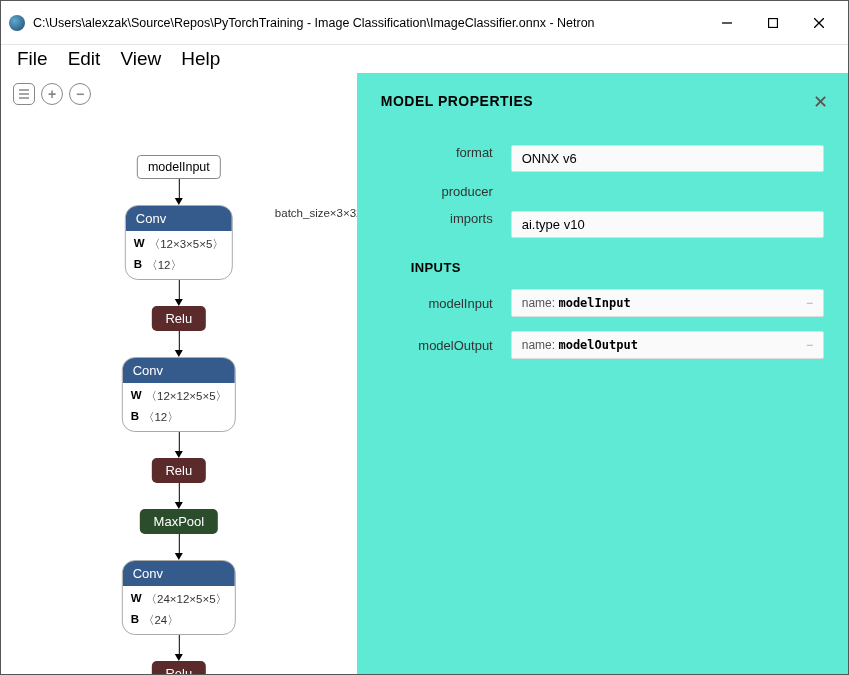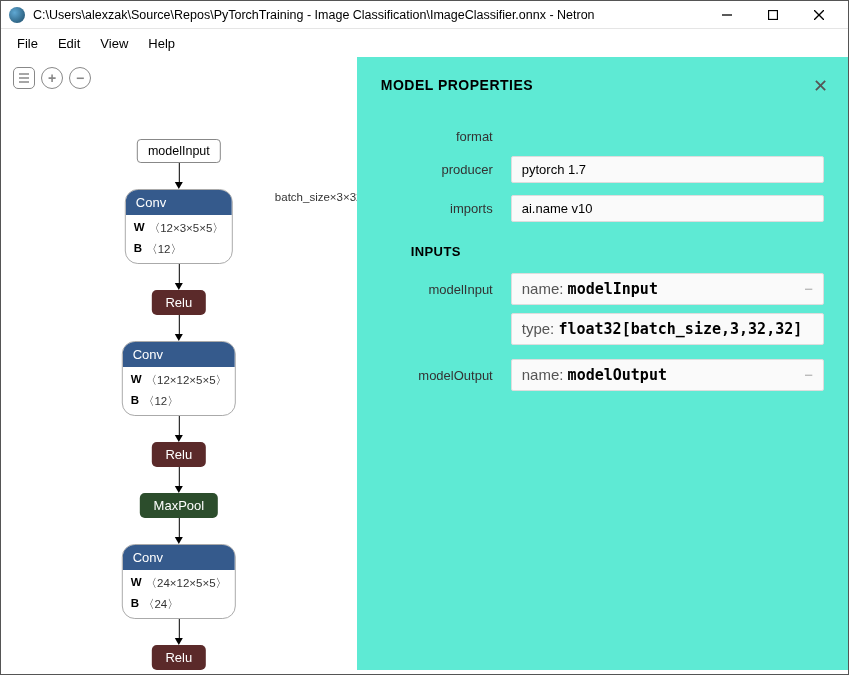--- a/index.html
+++ b/index.html
@@ -10,21 +10,21 @@
       width: 849px;
       height: 675px;
       overflow: hidden;
       border: 1px solid #555;
     }
 
     
     .titlebar {
       display: flex;
       align-items: center;
-      height: 28px;
+      height: 44px;
       padding: 0 6px 0 8px;
       border-bottom: 1px solid #e5e5e5;
     }
     .titlebar .app-icon {
       width: 16px; height: 16px;
       border-radius: 50%;
       background: radial-gradient(circle at 35% 35%, #5fa8d3, #1b4965);
       margin-right: 8px;
       flex-shrink: 0;
     }
@@ -45,21 +45,21 @@
 
     
     .menubar {
       display: flex;
       align-items: center;
       height: 28px;
       padding: 0 6px;
     }
     .menu-item {
       padding: 4px 10px;
-      font-size: 13px;
+      font-size: 19px;
       cursor: pointer;
     }
 
     
     .main {
       display: flex;
       height: calc(675px - 32px - 28px - 2px);
     }
     .graph {
       flex: 0 0 42%;
@@ -153,21 +153,21 @@
     
     .prop-title {
       font-weight:700; font-size:14px;
       letter-spacing:0.5px;
     }
     .close-x {
       position:absolute; right:20px; top:18px;
       font-size:18px; color:#555; cursor:pointer;
     }
     .field {
-      display:flex; align-items:center; margin-top:12px;
+      display:flex; margin-top:12px;
     }
     .field .lbl {
       width:130px; text-align:right; padding-right:18px;
       font-size:13px; color:#333;
     }
     .field .val {
       flex:1; background:#fafafa; border:1px solid #ddd;
       padding:5px 10px; font-size:13px; border-radius:2px;
     }
     .section-h {
@@ -177,21 +177,21 @@
     .io-block { margin-top:14px; }
     .io-row {
       display:flex; align-items:center; margin-top:8px;
     }
     .io-lbl {
       width:130px; text-align:right; padding-right:18px;
       font-size:13px; color:#333;
     }
     .io-val {
       flex:1; background:#fafafa; border:1px solid #ddd;
-      padding:6px 10px; font-size:15px; border-radius:2px;
+      padding:6px 10px; font-size:12px; border-radius:2px;
       position:relative;
     }
     .io-val .tag { color:#555; }
     .io-val .mono { font-family: Consolas, monospace; font-weight:600;}
     .io-val .dash { position:absolute; right:10px; top:6px; color:#aaa;}
   </style>
 </head>
 <body>
 
 <div class="titlebar">
@@ -327,47 +327,40 @@
   </div>
 
   <div class="properties">
     <div class="prop-title">MODEL PROPERTIES</div>
     <div class="close-x">✕</div>
 
     <div style="height:24px"></div>
 
     <div class="field">
       <div class="lbl">format</div>
+      <div class="val">ONNX v6</div>
     </div>
     <div class="field">
       <div class="lbl">producer</div>
-      <div class="val">pytorch 1.7</div>
     </div>
     <div class="field">
       <div class="lbl">imports</div>
-      <div class="val">ai.name v10</div>
+      <div class="val">ai.type v10</div>
     </div>
 
     <div class="section-h">INPUTS</div>
     <div class="io-block">
       <div class="io-row">
         <div class="io-lbl">modelInput</div>
         <div class="io-val">
           <span class="tag">name:</span>
           <span class="mono">modelInput</span>
           <span class="dash">−</span>
         </div>
       </div>
-      <div class="io-row">
-        <div class="io-lbl"></div>
-        <div class="io-val">
-          <span class="tag">type:</span>
-          <span class="mono">float32[batch_size,3,32,32]</span>
-        </div>
-      </div>
     </div>
 
     <div class="io-block">
       <div class="io-row">
         <div class="io-lbl">modelOutput</div>
         <div class="io-val">
           <span class="tag">name:</span>
           <span class="mono">modelOutput</span>
           <span class="dash">−</span>
         </div>

